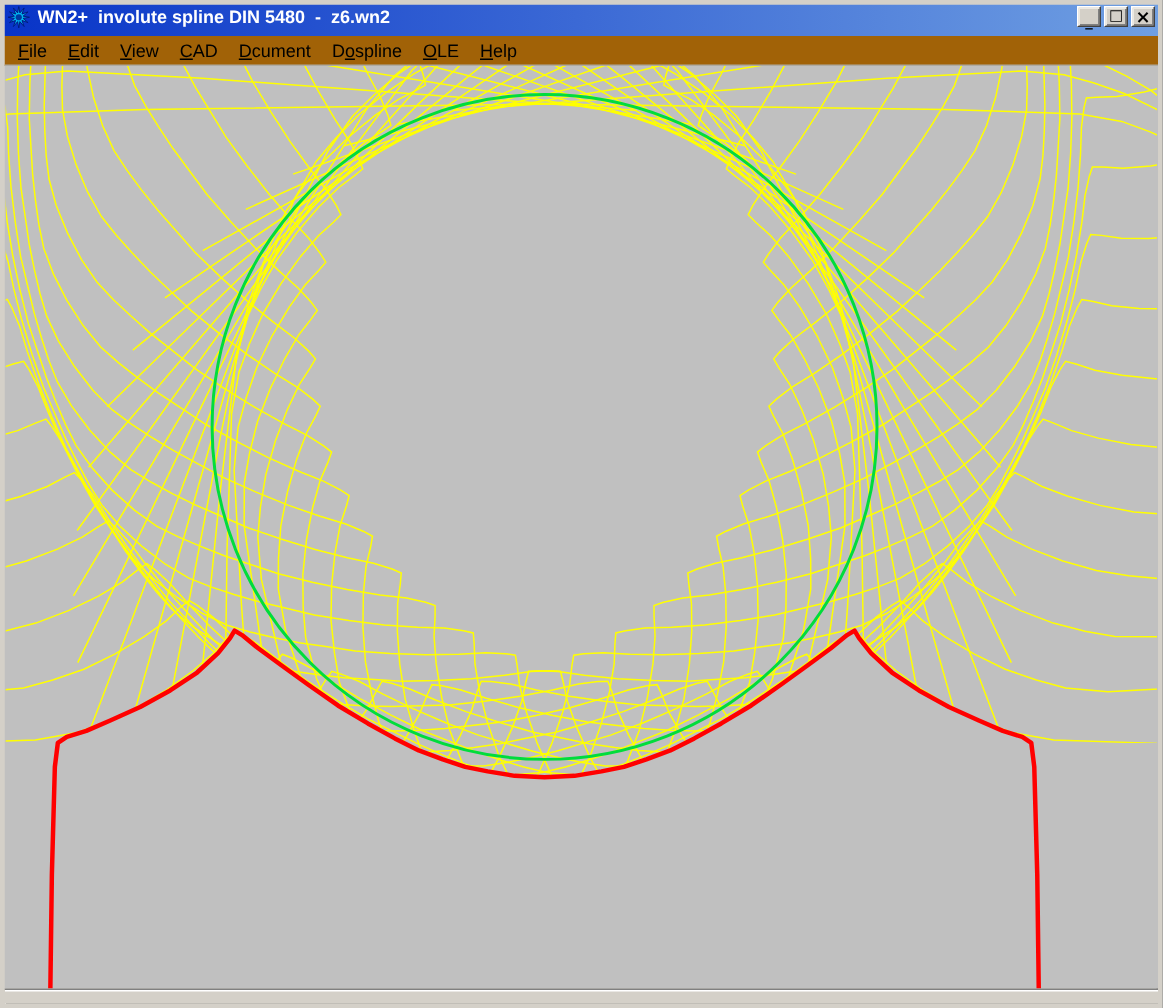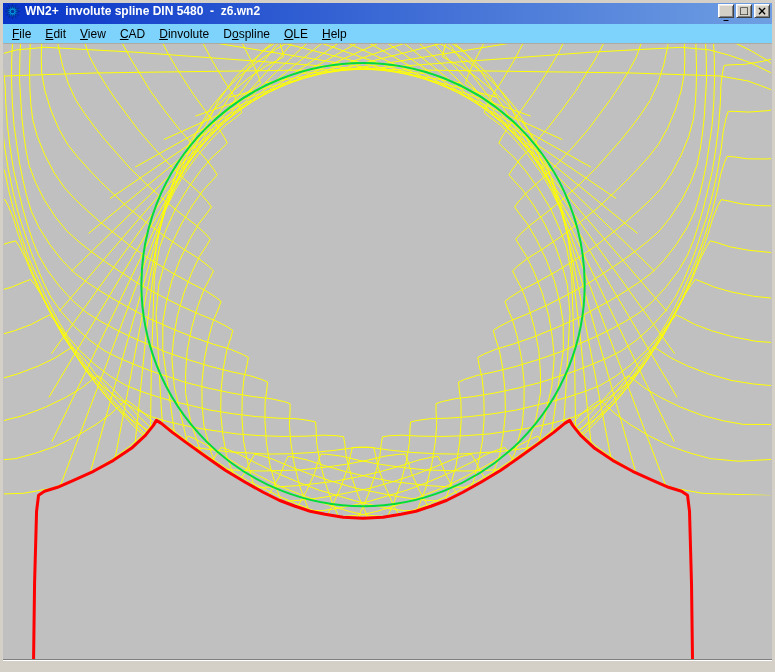--- a/index.html
+++ b/index.html
@@ -23,21 +23,21 @@
     width:16px;height:14px;background:#d4d0c8;
     border:1px solid;border-color:#ffffff #404040 #404040 #ffffff;
     box-shadow:inset 1px 1px 0 #ece9e2, inset -1px -1px 0 #808080;
     display:flex;align-items:center;justify-content:center;
     padding:0;margin:0;font-family:"DejaVu Sans",sans-serif;color:#000;cursor:default;
   }
   .glyph-min{font-size:10px;font-weight:bold;line-height:4px;align-self:flex-end;}
   .glyph-max{font-size:10px;font-weight:bold;line-height:10px;}
   .glyph-close{font-size:12px;font-weight:bold;line-height:10px;}
   .menubar{
-    height:19px;background:#7dd3fc;display:flex;align-items:center;
+    height:19px;background:#a16207;display:flex;align-items:center;
     font-size:12px;color:#000;padding-left:2px;
     border-bottom:1px solid #aeaaa2;
   }
   .menu-item{padding:1px 7px;cursor:default;white-space:nowrap;}
   .accel{text-decoration:underline;}
   .viewport{display:block;width:769px;height:615px;background:#c0c0c0;cursor:crosshair;}
   .statusbar{
     height:12px;background:#d4d0c8;border-top:1px solid #808080;
     box-shadow:inset 0 1px 0 #ffffff;
   }
@@ -64,21 +64,21 @@
           <span class="glyph-close">×</span>
         </button>
     </span>
   </div>
 
   <div class="menubar">
     <div class="menu-item"><span></span><span class="accel">F</span><span>ile</span></div>
     <div class="menu-item"><span></span><span class="accel">E</span><span>dit</span></div>
     <div class="menu-item"><span></span><span class="accel">V</span><span>iew</span></div>
     <div class="menu-item"><span></span><span class="accel">C</span><span>AD</span></div>
-    <div class="menu-item"><span></span><span class="accel">D</span><span>involute</span></div>
+    <div class="menu-item"><span></span><span class="accel">D</span><span>cument</span></div>
     <div class="menu-item"><span>D</span><span class="accel">o</span><span>spline</span></div>
     <div class="menu-item"><span></span><span class="accel">O</span><span>LE</span></div>
     <div class="menu-item"><span></span><span class="accel">H</span><span>elp</span></div>
   </div>
 
   <svg class="viewport" viewBox="0 0 769 616" width="769" height="615" style="background: rgb(192, 192, 192);">
       <defs>
         <clipPath id="envclip">
           <path d="M0,0 H769 V452 L685,452 L679,448 L666,444 L650,437 L630,428 L610,417 L592,405 L578,392 L570,382 L567,377 L562,380 L551,389 L536,400 L518,413 L498,427 L478,439 L460,449 L444,457 L428,463 L413,468 L398,471 L380,474 L360,475 L340,474 L322,471 L307,468 L292,463 L276,457 L260,449 L242,439 L222,427 L202,413 L184,400 L169,389 L158,380 L153,377 L150,382 L142,392 L128,405 L110,417 L90,428 L70,437 L54,444 L41,448 L35,452 L0,452 Z"></path>
         </clipPath>

